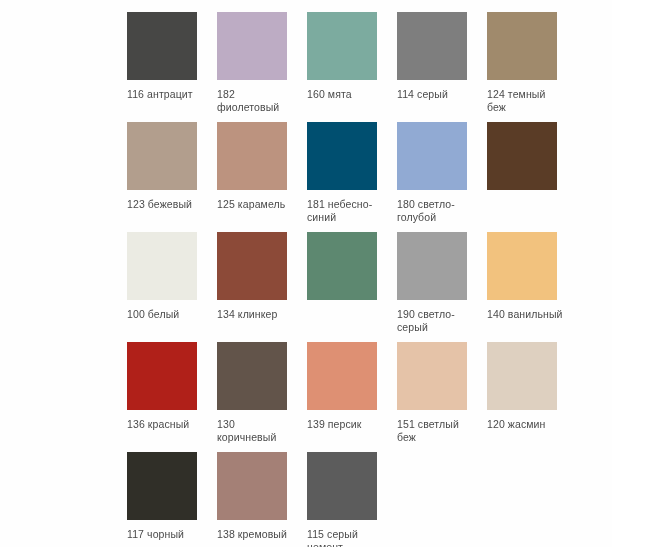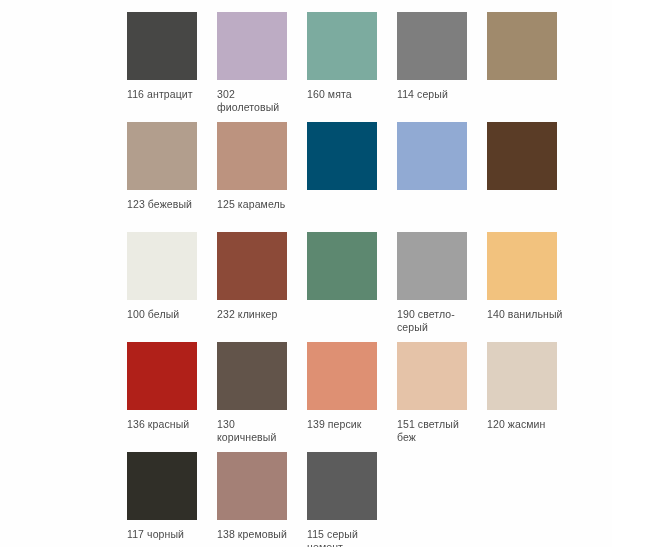--- a/index.html
+++ b/index.html
@@ -63,63 +63,66 @@
 <div id="palette-sheet">
   <div class="swatch-grid">
 
     <div class="swatch-row">
       <div class="swatch-cell">
         <span class="swatch-chip" style="background:#474745;"></span>
         <span class="swatch-label">116 антрацит</span>
       </div>
       <div class="swatch-cell">
         <span class="swatch-chip" style="background:#bdacc4;"></span>
-        <span class="swatch-label">302 фиолетовый</span>
+        <span class="swatch-label">182 фиолетовый</span>
       </div>
       <div class="swatch-cell">
         <span class="swatch-chip" style="background:#7cab9f;"></span>
         <span class="swatch-label">160 мята</span>
       </div>
       <div class="swatch-cell">
         <span class="swatch-chip" style="background:#7e7e7e;"></span>
         <span class="swatch-label">114 серый</span>
       </div>
       <div class="swatch-cell">
         <span class="swatch-chip" style="background:#a08a6c;"></span>
+        <span class="swatch-label">124 темный беж</span>
       </div>
     </div>
 
     <div class="swatch-row">
       <div class="swatch-cell">
         <span class="swatch-chip" style="background:#b29e8d;"></span>
         <span class="swatch-label">123 бежевый</span>
       </div>
       <div class="swatch-cell">
         <span class="swatch-chip" style="background:#bc937f;"></span>
         <span class="swatch-label">125 карамель</span>
       </div>
       <div class="swatch-cell">
         <span class="swatch-chip" style="background:#004f70;"></span>
+        <span class="swatch-label">181 небесно-синий</span>
       </div>
       <div class="swatch-cell">
         <span class="swatch-chip" style="background:#91aad3;"></span>
+        <span class="swatch-label">180 светло-голубой</span>
       </div>
       <div class="swatch-cell">
         <span class="swatch-chip" style="background:#5a3c26;"></span>
       </div>
     </div>
 
     <div class="swatch-row">
       <div class="swatch-cell">
         <span class="swatch-chip" style="background:#ebebe3;"></span>
         <span class="swatch-label">100 белый</span>
       </div>
       <div class="swatch-cell">
         <span class="swatch-chip" style="background:#8c4a38;"></span>
-        <span class="swatch-label">232 клинкер</span>
+        <span class="swatch-label">134 клинкер</span>
       </div>
       <div class="swatch-cell">
         <span class="swatch-chip" style="background:#5d8870;"></span>
       </div>
       <div class="swatch-cell">
         <span class="swatch-chip" style="background:#a0a0a0;"></span>
         <span class="swatch-label">190 светло-серый</span>
       </div>
       <div class="swatch-cell">
         <span class="swatch-chip" style="background:#f2c27e;"></span>

